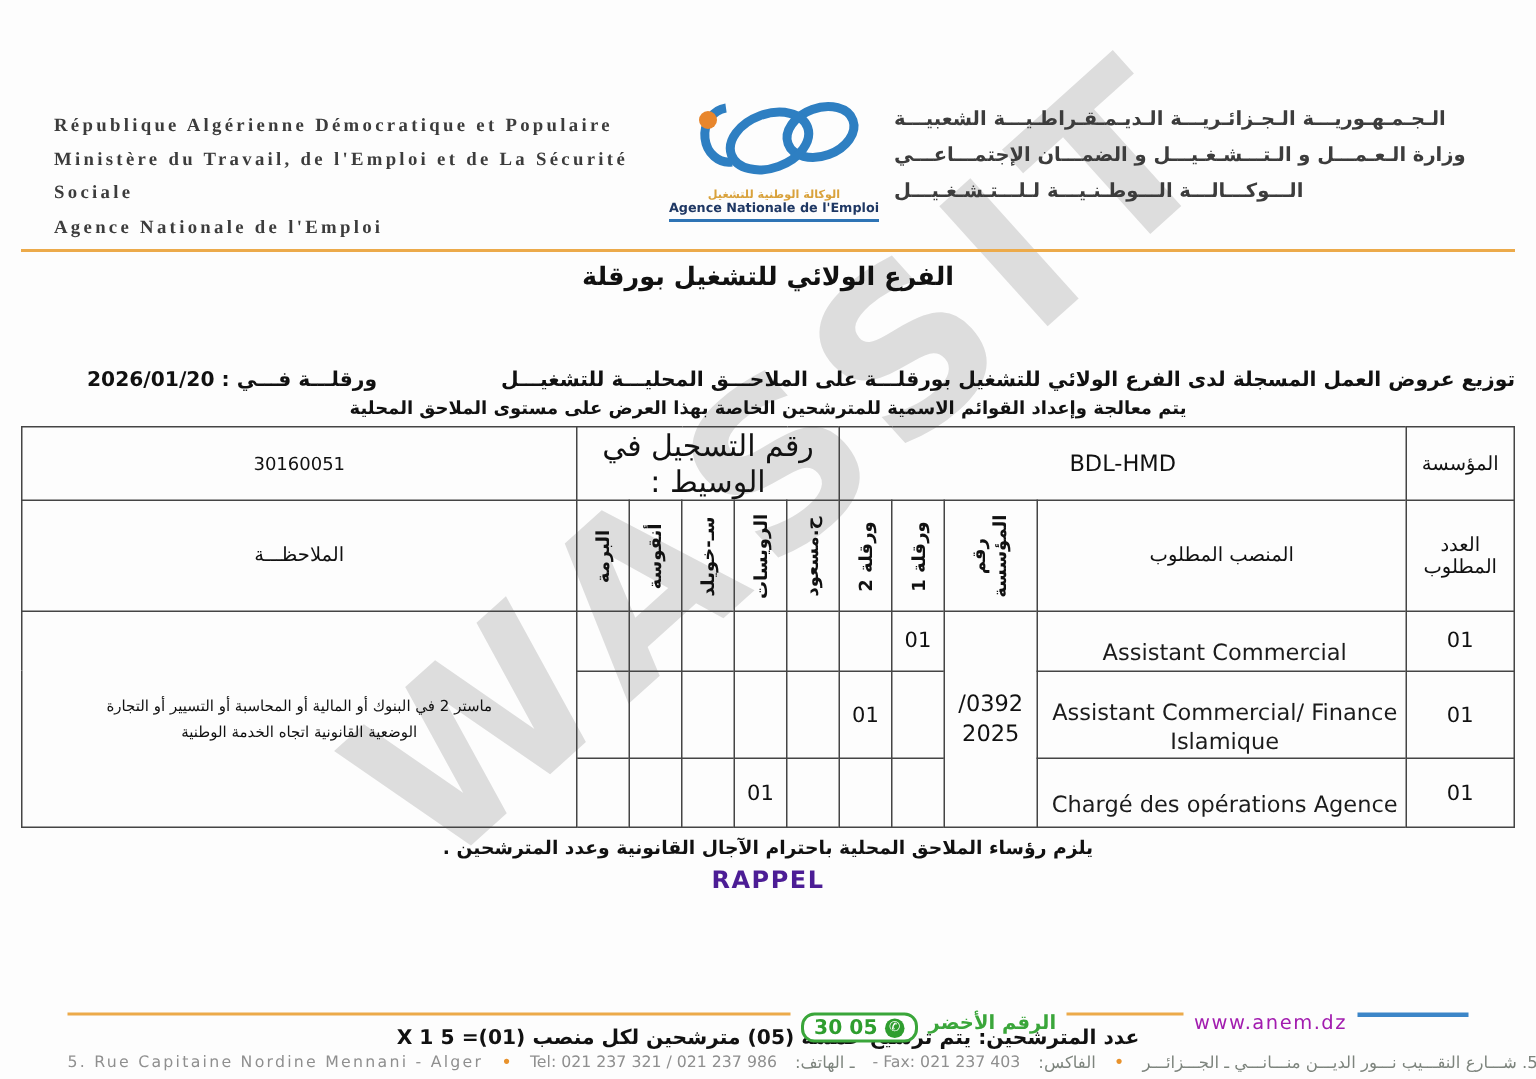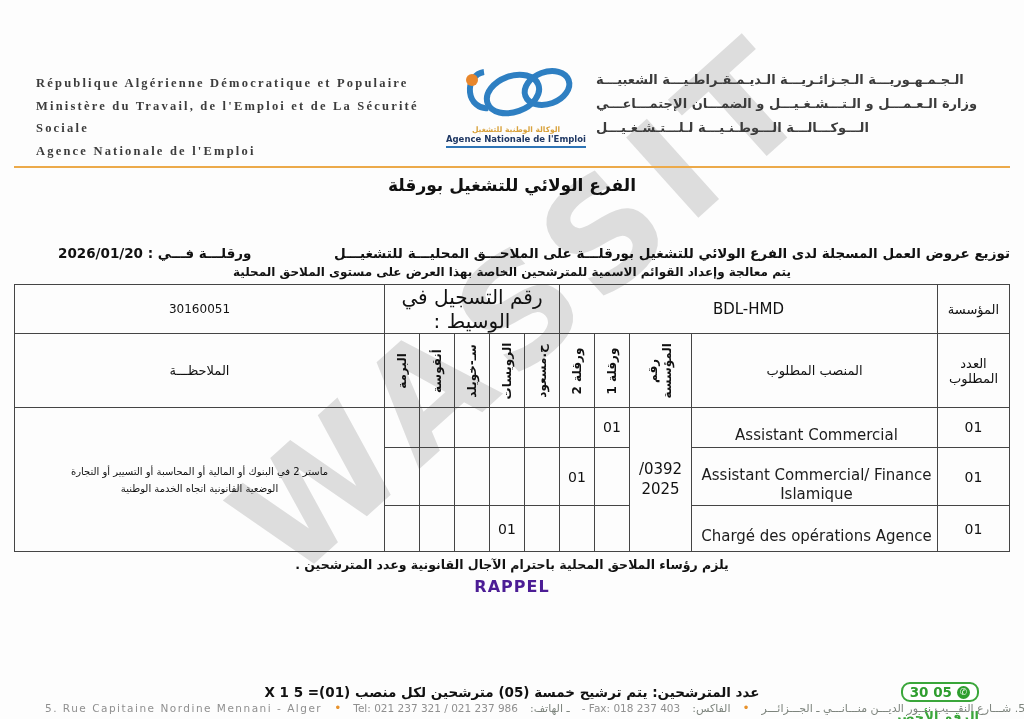--- a/index.html
+++ b/index.html
@@ -63,21 +63,21 @@
   td.v-branch { font-size:14px; direction:ltr; }
   td.v-note { font-weight:bold; font-size:10px; line-height:1.7; padding:2px 8px; }
 
   
   .legal { text-align:center; font-weight:bold; font-size:12.5px; margin-top:5px; direction:rtl; }
   .rappel { text-align:center; font-weight:bold; font-size:16px; margin-top:5px; letter-spacing:1px; color:#4c1d95;}
   .candidates { text-align:center; font-weight:bold; font-size:13.5px; margin-top:88px; direction:rtl; }
 
   
   .footer { position:absolute; left:0; right:0; bottom:16px; z-index:2; }
-  .green-bar { display:flex; align-items:flex-end; gap:7px; margin:0 45px 0 45px; height:20px;flex-direction:column; }
+  .green-bar { display:flex; align-items:flex-start; gap:7px; margin:0 45px 0 45px; height:20px; }
   .oline { height:2px; background:#ecaa4a; }
   .oline.grow { flex:1; }
   .oline.short { width:78px; }
   .bline { width:74px; height:3px; background:#3c86c8; }
   .green-box { display:flex; align-items:center; gap:5px; border:2px solid #3aa63a; border-radius:9px;
                padding:0 7px; height:20px; color:#2f9e2f; font-weight:bold; font-size:13.5px; background:#fff; }
   .phone-ic { width:13px; height:13px; border-radius:50%; background:#2f9e2f; color:#fff;
               font-size:9px; line-height:13px; text-align:center; display:inline-block;}
   .green-label { color:#3aa63a; font-weight:bold; font-size:13px; direction:rtl; }
   .site { color:#a21caf; font-size:13px; letter-spacing:1px; }
@@ -263,20 +263,20 @@
       <div class="green-label">الرقم الأخضر</div>
       <div class="oline short"></div>
       <div class="site">www.anem.dz</div>
       <div class="bline"></div>
     </div>
     <div class="addr">
       <span class="fr">5.  Rue  Capitaine  Nordine  Mennani  -  Alger</span>
       <span class="dot">•</span>
       <span class="num">Tel: 021 237 321 / 021 237 986</span>
       <span class="ar">ـ الهاتف:</span>
-      <span class="num">- Fax: 018 237 403</span>
+      <span class="num">- Fax: 021 237 403</span>
       <span class="ar">الفاكس:</span>
       <span class="dot">•</span>
       <span class="ar">5. شـــارع النقـــيب نـــور الديـــن منـــانـــي ـ الجـــزائـــر</span>
     </div>
   </div>
 
 </div>
 
 </body></html>

